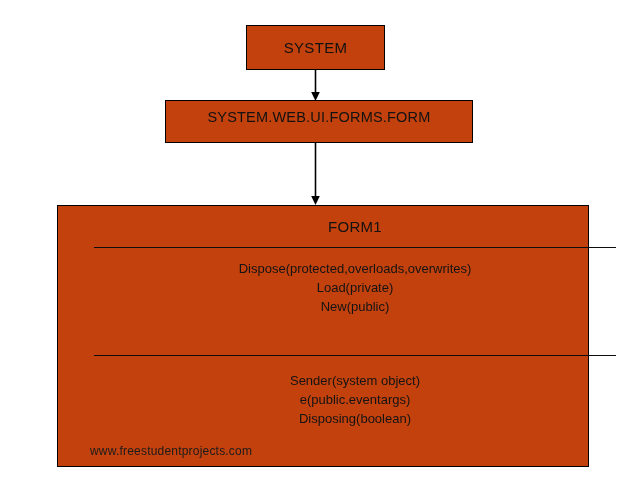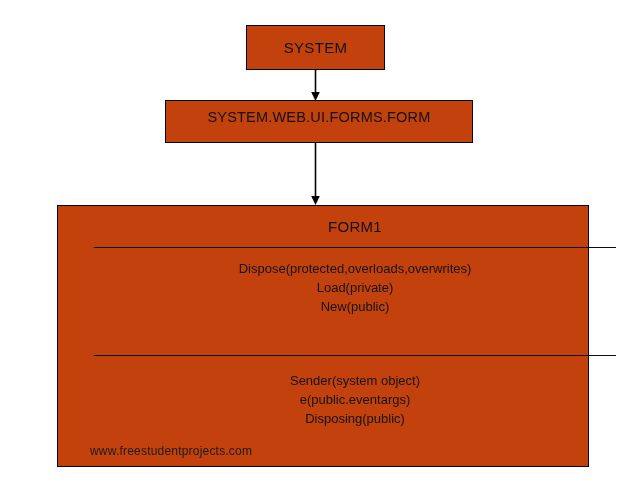--- a/index.html
+++ b/index.html
@@ -191,20 +191,20 @@
     <div class="compartment" id="compartment-methods">
       <div class="member-line">Dispose(protected,overloads,overwrites)</div>
       <div class="member-line">Load(private)</div>
       <div class="member-line">New(public)</div>
       <div class="compartment-divider" style="bottom:0;"></div>
     </div>
 
     <div class="compartment" id="compartment-attributes">
       <div class="member-line">Sender(system object)</div>
       <div class="member-line">e(public.eventargs)</div>
-      <div class="member-line">Disposing(public)</div>
+      <div class="member-line">Disposing(boolean)</div>
 
       <div id="watermark">www.freestudentprojects.com</div>
     </div>
 
   </div>
 
 </div>
 
 </body></html>

